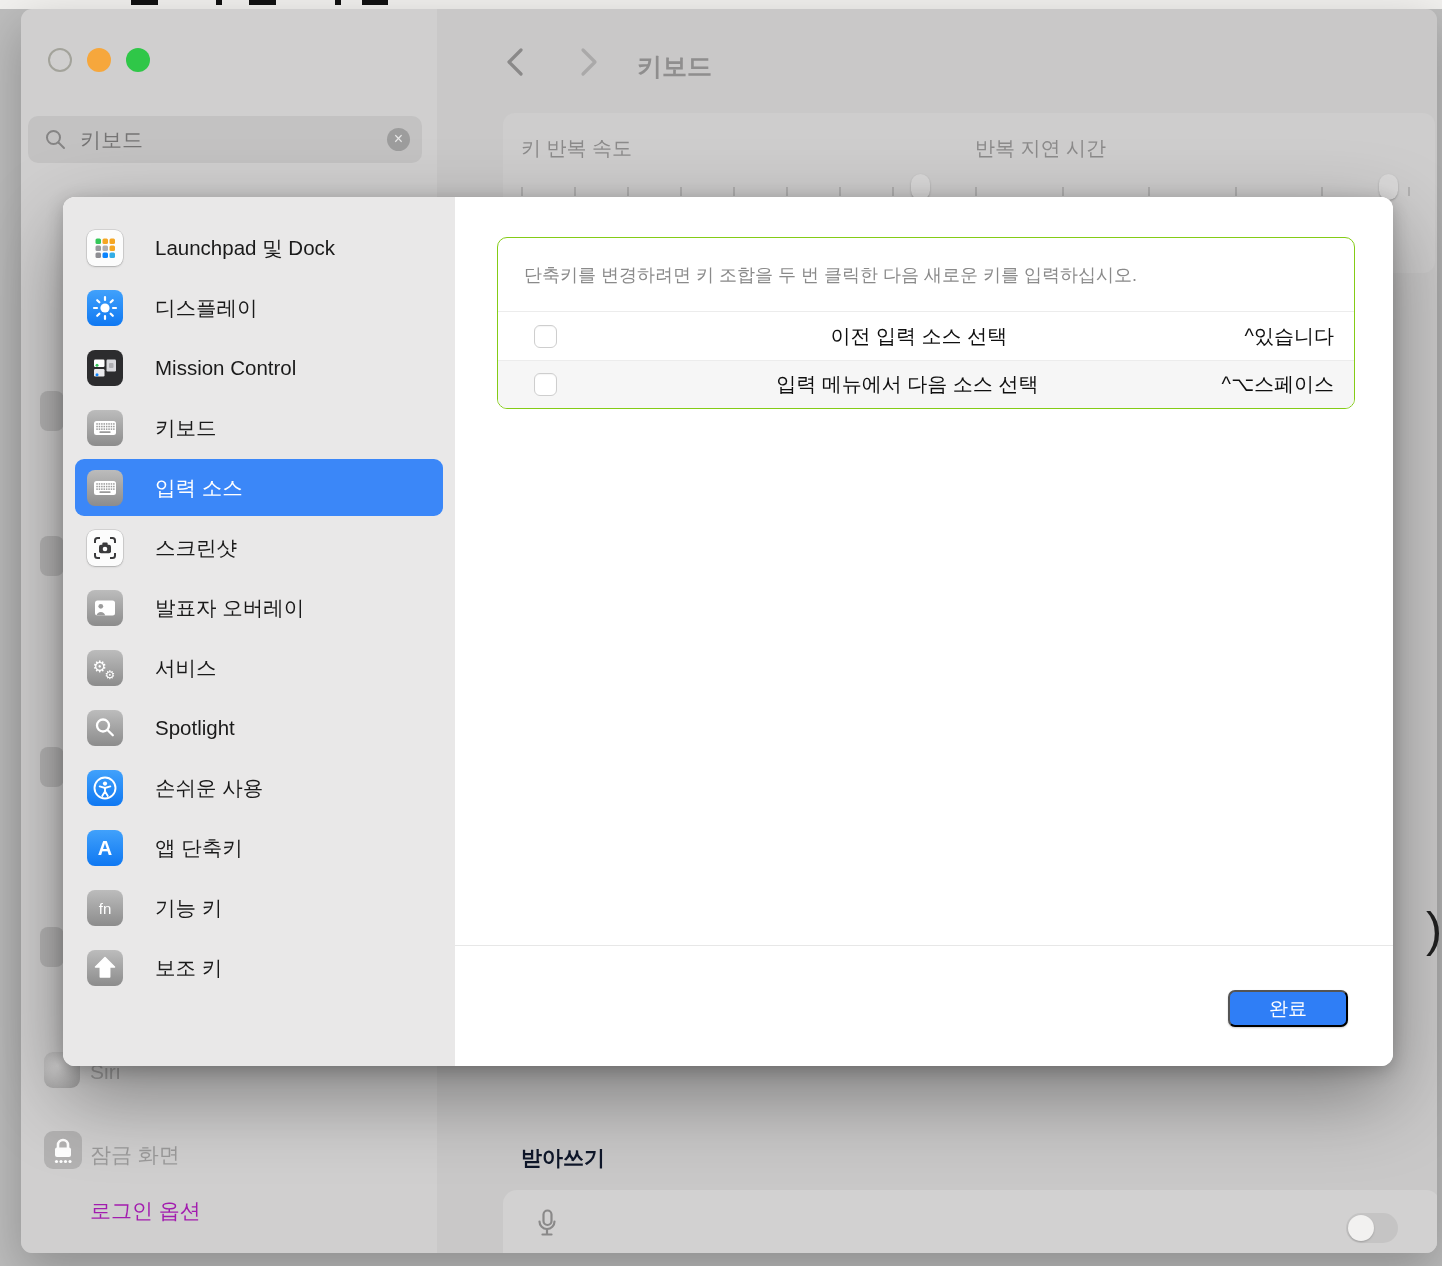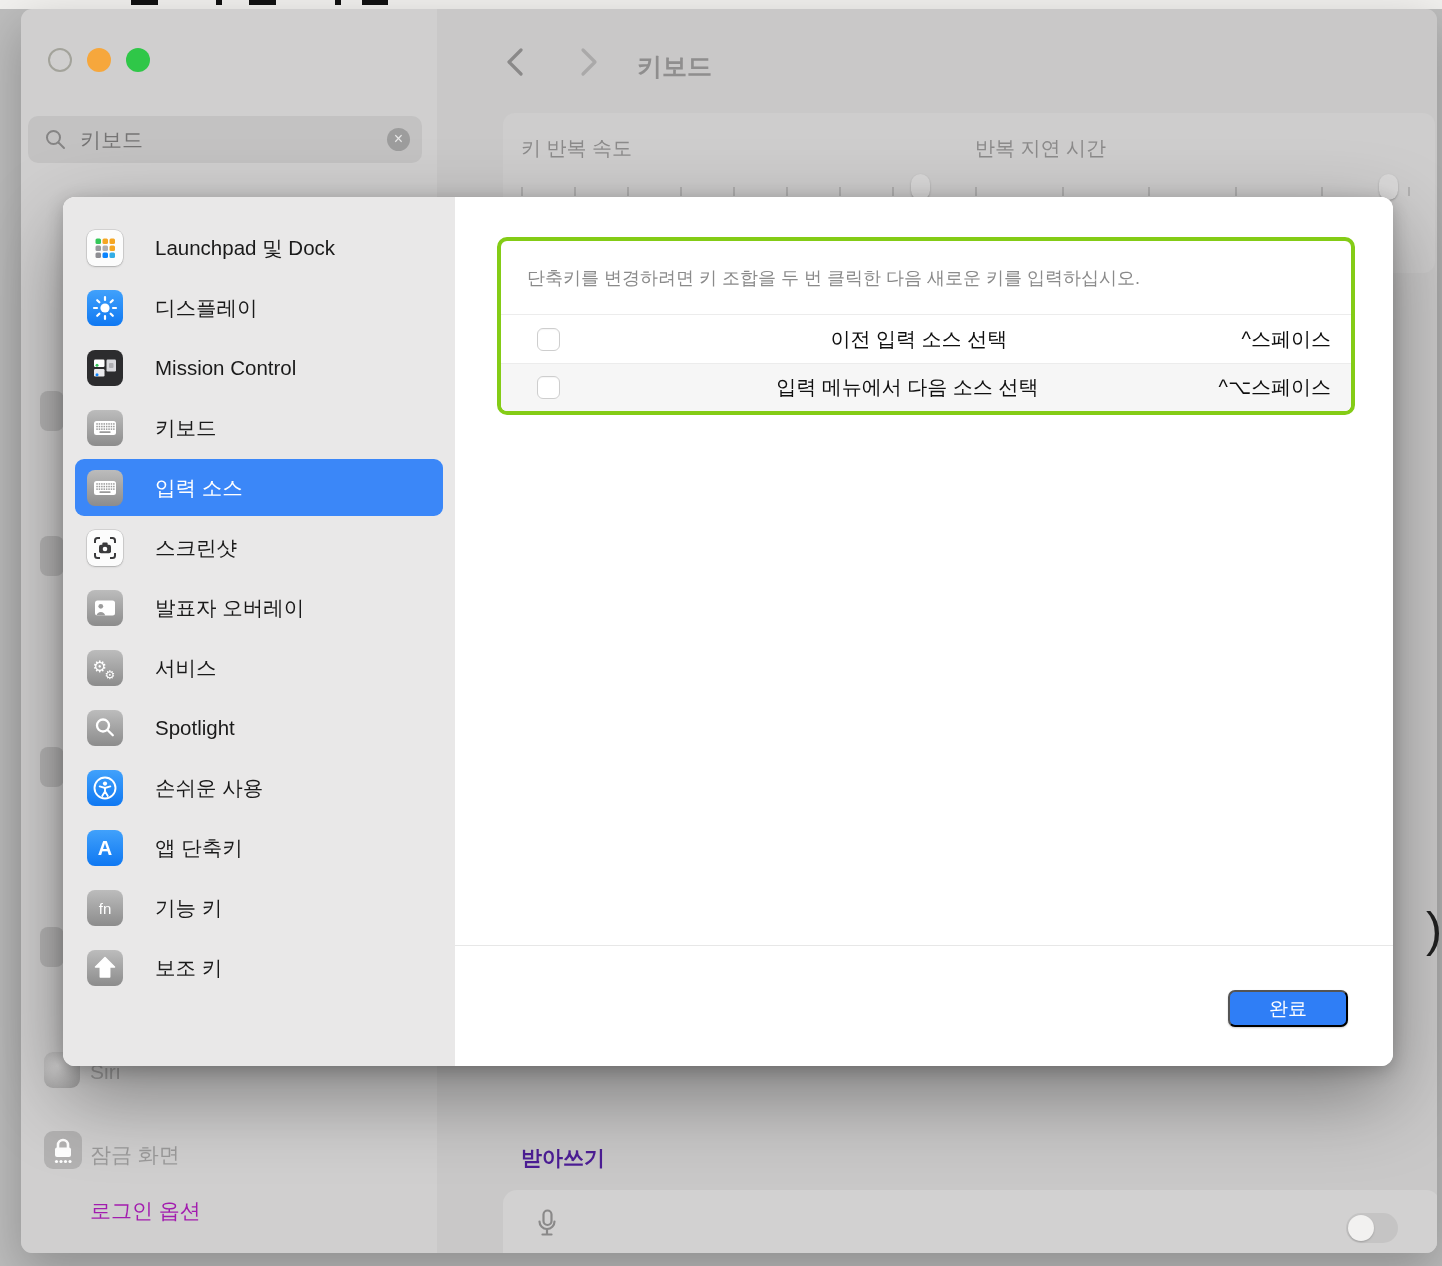--- a/index.html
+++ b/index.html
@@ -31,21 +31,21 @@
 
   .bg-card { position:absolute; left:66px; top:104px; width:932px; height:160px; background:#cecdcd; border-radius:12px; }
   .bg-card-label { position:absolute; top:22px; font-size:20px; color:#8c8b8b; }
   .tick { position:absolute; top:74px; width:2px; height:9px; background:#b2b1b1; }
   .slider-thumb { position:absolute; top:61px; width:19px; height:26px; border-radius:9.5px; background:#dad9d9; box-shadow:0 1px 2px rgba(0,0,0,.25); }
 
   .bg-bottom-label { position:absolute; font-size:21px; }
   .bg-icon-tile { position:absolute; border-radius:9px; }
   .sliver { position:absolute; left:19px; width:24px; border-radius:8px; background:#b6b5b5; }
 
-  .dict-heading { position:absolute; left:84px; top:1135px; font-size:21px; font-weight:bold; color:#4c1d95; }
+  .dict-heading { position:absolute; left:84px; top:1135px; font-size:21px; font-weight:bold; color:#0f172a; }
   .dict-card { position:absolute; left:66px; top:1181px; width:937px; height:110px; background:#d2d1d1; border-radius:14px; }
   .dict-mic { position:absolute; left:26px; top:16px; }
   .dict-text { position:absolute; left:70px; top:20px; width:770px; font-size:17.5px; line-height:27px; color:#8e8d8d; }
   .toggle { position:absolute; left:843px; top:23px; width:52px; height:30px; border-radius:15px; background:#c5c4c4; }
   .toggle-knob { position:absolute; left:2px; top:2px; width:26px; height:26px; border-radius:50%; background:#f2f1f0; box-shadow:0 1px 2px rgba(0,0,0,.2); }
 
   .clipped-paren { position:absolute; left:1426px; top:902px; font-size:48px; color:#1e1e1e; }
 
   
   .sheet { position:absolute; left:63px; top:197px; width:1330px; height:869px; border-radius:12px; background:#fff; box-shadow:0 30px 80px rgba(0,0,0,.38), 0 4px 18px rgba(0,0,0,.22); display:flex; }
@@ -55,21 +55,21 @@
   .sheet-item .label { margin-left:32px; font-size:20.5px; color:#1a1a1a; }
   .sheet-item.selected .label { color:#fff; }
   .tile { width:36px; height:36px; margin-left:12px; border-radius:8px; flex:none; position:relative; }
   .tile-gray  { background:linear-gradient(180deg,#bcbcbc,#8c8c8c); }
   .tile-blue  { background:linear-gradient(180deg,#41a1fb,#0f78f2); }
   .tile-white { background:#fcfcfc; box-shadow:0 0 0 .5px rgba(0,0,0,.18), 0 1px 2px rgba(0,0,0,.18); }
   .tile-black { background:#2c2c2e; }
   .tile svg { position:absolute; left:0; top:0; }
 
   .sheet-main { position:relative; flex:1; background:#fff; border-radius:0 12px 12px 0; }
-  .sc-table { position:absolute; left:42px; top:40px; width:858px; border:4px solid #84cc16; border-radius:10px; background:#fff; overflow:hidden; }
+  .sc-table { position:absolute; left:42px; top:40px; width:858px; border:1px solid #84cc16; border-radius:10px; background:#fff; overflow:hidden; }
   .sc-instruction { padding:25px 26px 24px 26px; font-size:18px; color:#8a8a8a; border-bottom:1px solid #ececec; }
   .sc-row { height:48px; display:flex; align-items:center; }
   .sc-row + .sc-row { border-top:1px solid #ececec; }
   .sc-row.alt { background:#f6f6f6; }
   .checkbox { width:23px; height:23px; margin-left:36px; border-radius:6px; background:#fff; border:1px solid #cecece; box-shadow:inset 0 1px 1px rgba(0,0,0,.04); flex:none; }
   .sc-label { margin-left:36px; font-size:20px; color:#0f0f0f; flex:1;text-align:center; }
   .sc-keys { margin-right:20px; font-size:20px; color:#0f0f0f; }
 
   .sheet-footer-line { position:absolute; left:0; right:0; top:748px; border-top:1px solid #e7e7e7; }
   .btn { position:absolute; top:793px; height:37px; border-radius:7px; font-size:19px; font-family:inherit; display:flex; align-items:center; justify-content:center; cursor:default; }
@@ -373,21 +373,21 @@
         </div>
       </div>
 
     <div class="sheet-main">
       <div class="sc-table">
         <div class="sc-instruction">단축키를 변경하려면 키 조합을 두 번 클릭한 다음 새로운 키를 입력하십시오.</div>
         <div id="shortcut-rows">
             <div class="sc-row">
               <span class="checkbox"></span>
               <span class="sc-label">이전 입력 소스 선택</span>
-              <span class="sc-keys">^스페이스</span>
+              <span class="sc-keys">^있습니다</span>
             </div>
             <div class="sc-row alt">
               <span class="checkbox"></span>
               <span class="sc-label">입력 메뉴에서 다음 소스 선택</span>
               <span class="sc-keys">^⌥스페이스</span>
             </div>
           </div>
       </div>
 
       <div class="sheet-footer-line"></div>

